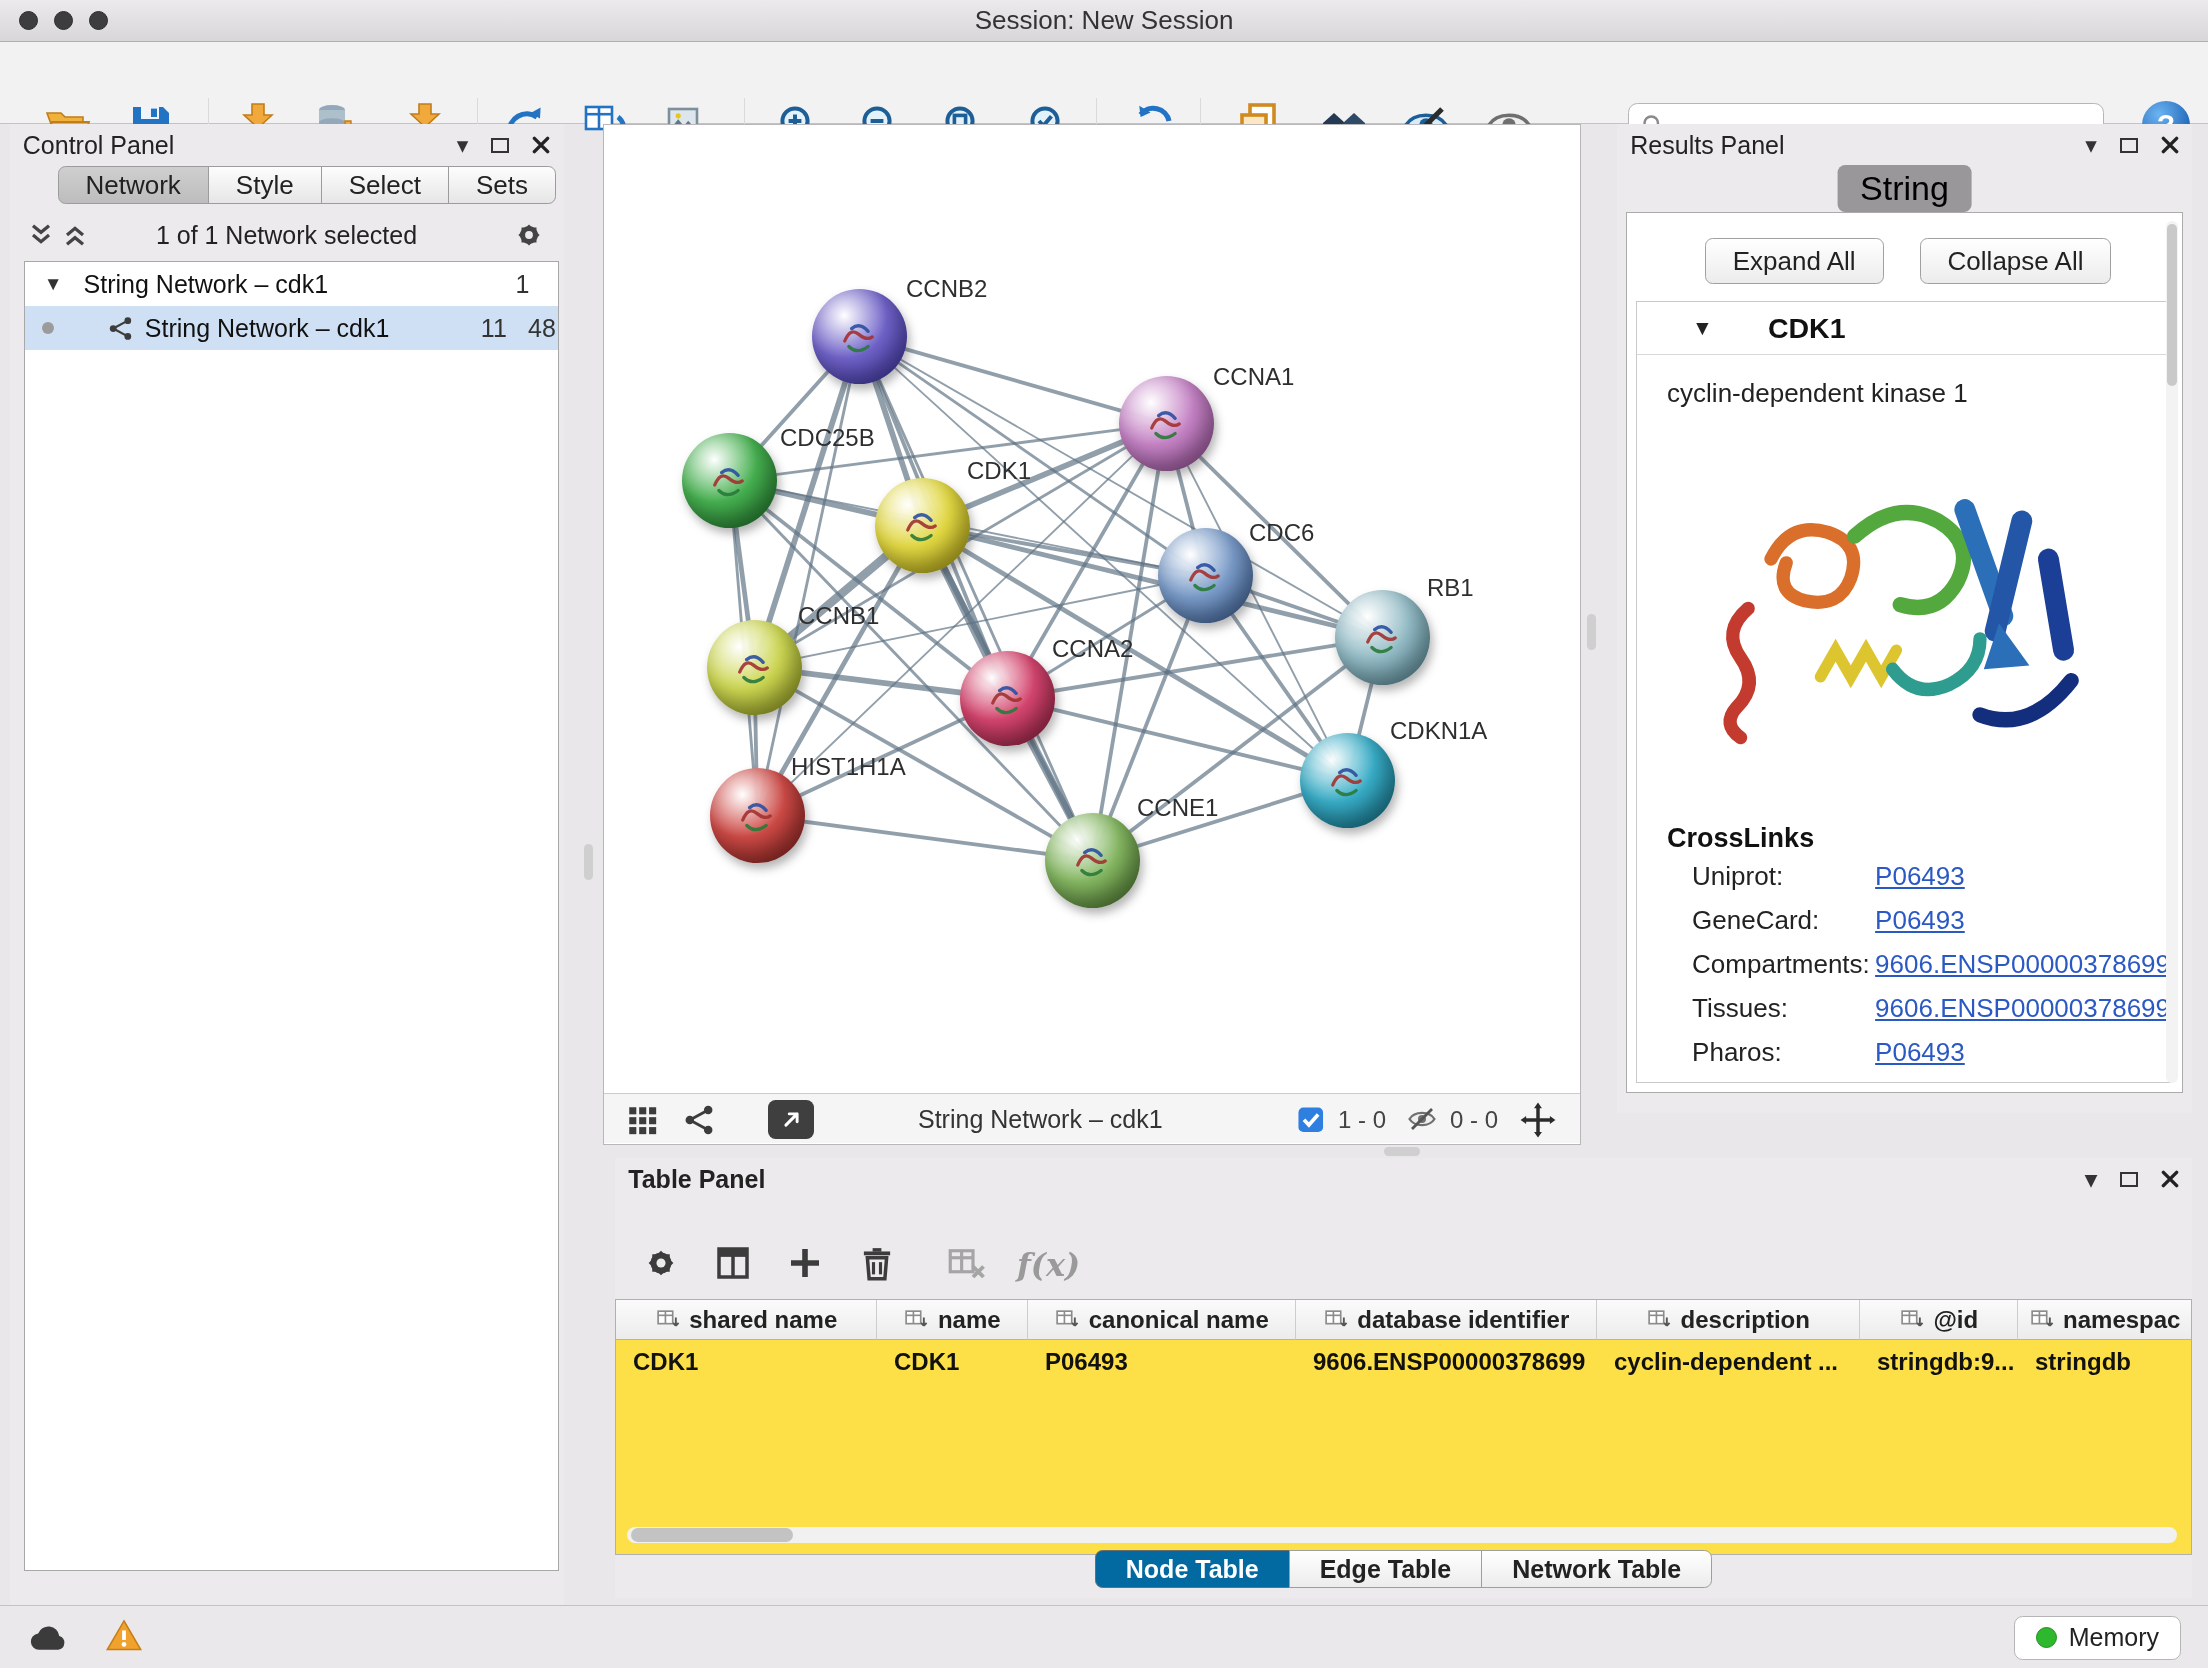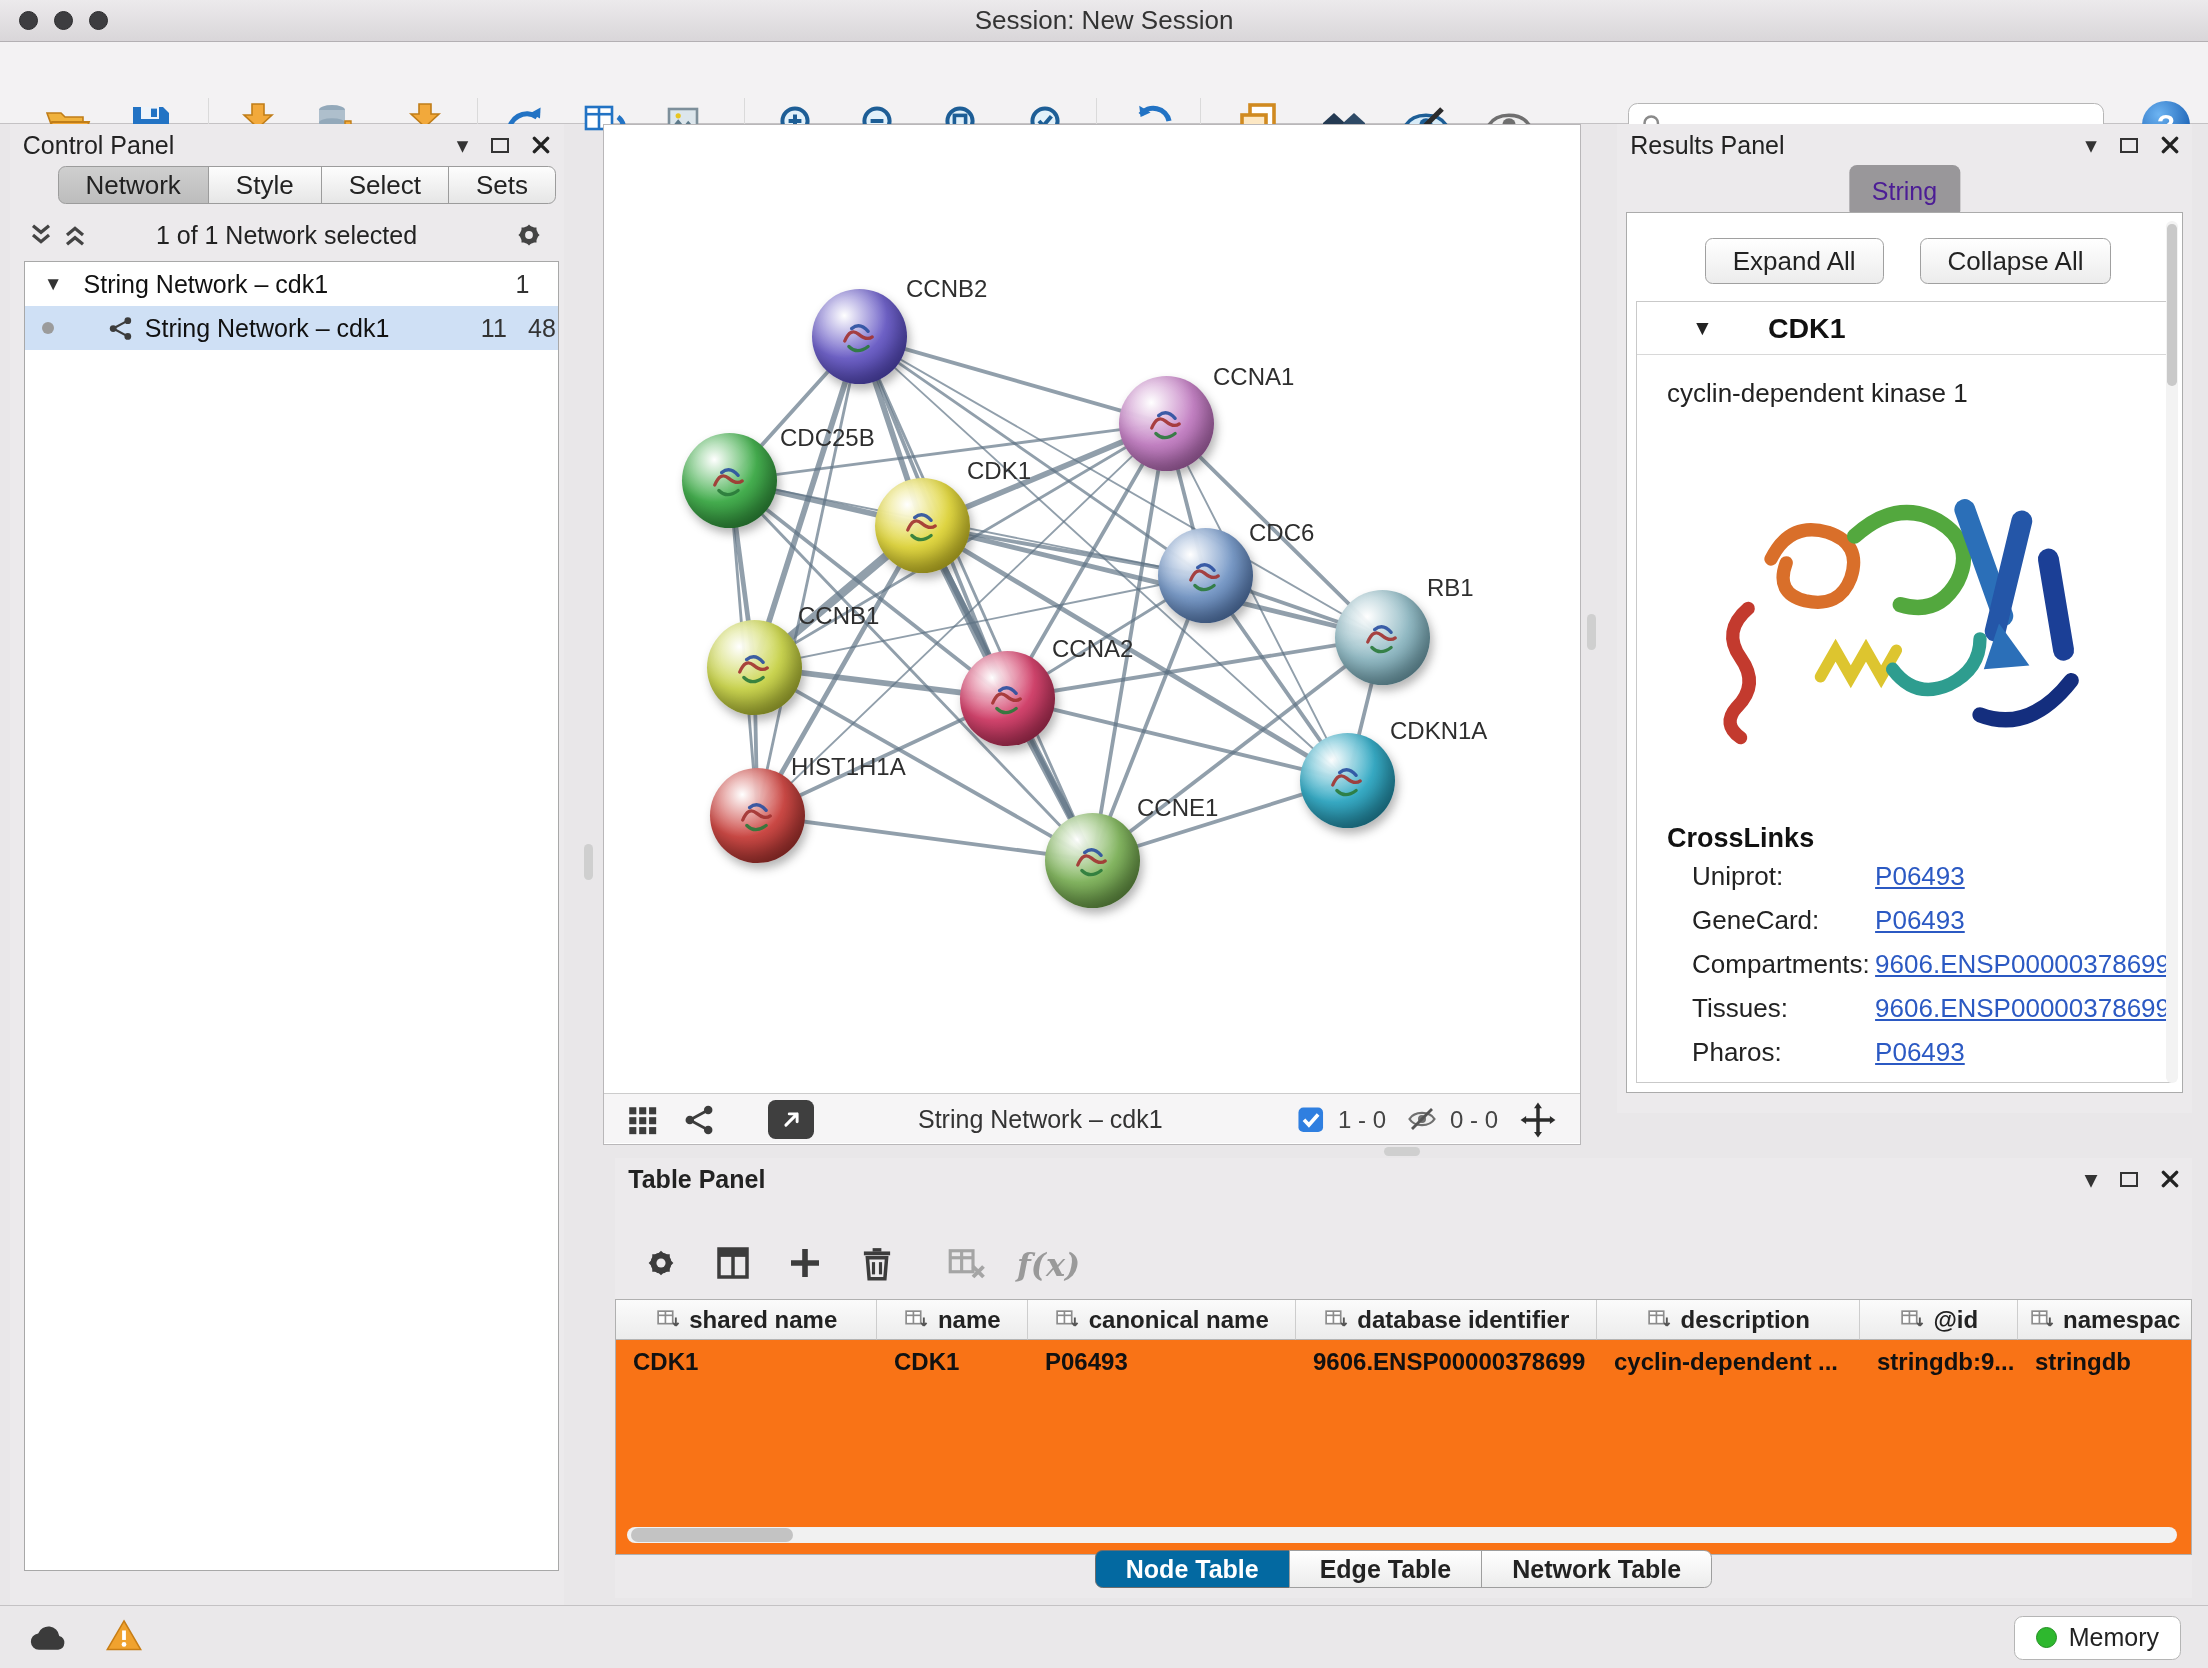--- a/index.html
+++ b/index.html
@@ -78,21 +78,21 @@
   .nt-export svg { width:27px; height:27px; }
   .nt-title { position:absolute; left:314px; top:11.4px; font-size:25px; color:#333; }
   .nt-check { position:absolute; left:692px; top:10.5px; width:29.5px; height:29.5px; }
   .nt-cnt { position:absolute; top:12.4px; font-size:24px; color:#444; }
   .nt-eye { position:absolute; left:801px; top:9.5px; width:34px; height:30px; }
   .nt-pan { position:absolute; left:915px; top:6.7px; width:38px; height:38px; }
 
   
   .results-panel { position:absolute; left:1617px; top:124px; width:575px; height:989px; background:#eceaec; }
   .string-chip { position:absolute; left:50%; transform:translateX(-50%); top:41px;
-    background:#99979a; color:#4c1d95; font-size:25px; padding:12px 23px; border-radius:7.6px; }
+    background:#99979a; color:#000000; font-size:34px; padding:4px 23px; border-radius:7.6px; }
   .rp-card { position:absolute; left:8.6px; top:88px; width:557px; height:881px; background:#fff; border:1px solid #ababab; }
   .rp-btnrow { display:flex; justify-content:center; gap:36px; margin-top:25px;margin-left:8px; }
   .rp-btn { padding:6.7px 27px; font-size:26px; color:#222; border:1px solid #a0a0a0; border-radius:7.6px;
     background:linear-gradient(#fff,#ececec); }
   .rp-section { position:absolute; left:9.5px; top:88px; width:536px; height:782px; border:1px solid #c9c9c9; background:#fff; }
   .rp-sec-head { display:flex; align-items:center; height:53px; border-bottom:1px solid #d8d8d8; }
   .rp-sec-arrow { margin-left:55px; font-size:21px; color:#222; }
   .rp-sec-title { margin-left:55px; font-size:28.5px; font-weight:bold; color:#111; }
   .rp-desc { margin:23px 0 0 30px; font-size:26px; color:#222; }
   .protein-img { display:block; margin:17px auto 0 auto; width:418px; height:380px; }
@@ -101,21 +101,21 @@
   .cl-label { width:183px; flex:none; }
   .cl-link { color:#2b59c3; text-decoration:underline; }
   .rp-scroll { position:absolute; right:3.8px; top:7.6px; width:11.4px; height:862px; background:#f3f3f3; border-radius:5.7px; }
   .rp-thumb { position:absolute; left:1px; top:3.8px; width:9.5px; height:162px; background:#c9c9c9; border-radius:4.8px; }
 
   
   .table-panel { position:absolute; left:615px; top:1158px; width:1577px; height:440px; background:#eceaec;font-weight:bold; }
   .tp-toolbar { position:absolute; left:0; top:46px; height:80px; display:flex; align-items:flex-end; padding-left:25px; gap:30px; }
   .tp-toolbar svg { width:42px; height:42px; }
   .fx-label { font-size:32px; font-style:italic; font-family:"DejaVu Serif", serif; color:#9a9a9a; }
-  .tp-table { position:absolute; left:0; top:141px; width:1577px; height:256px; background:#f97316; border:1px solid #b0b0b0; }
+  .tp-table { position:absolute; left:0; top:141px; width:1577px; height:256px; background:#fde047; border:1px solid #b0b0b0; }
   .tp-hrow { display:flex; }
   .tp-hcell { height:40px; display:flex; align-items:center; justify-content:center; gap:9.5px;
     background:linear-gradient(#fbfbfb,#ececec); border-right:1px solid #cdcdcd; border-bottom:1px solid #b4b4b4;
     font-size:24px; color:#222; overflow:hidden; }
   .tp-hcell svg { width:25px; height:25px; flex:none; }
   .tp-drow { display:flex; }
   .tp-cell { height:44px; display:flex; align-items:center; padding-left:17px; font-size:24px; color:#111; overflow:hidden; white-space:nowrap; }
   .tp-hscroll { position:absolute; left:11.4px; bottom:11.4px; width:1550px; height:16px; background:#f1f1f1; border-radius:8.6px; }
   .tp-hthumb { position:absolute; left:3.8px; top:1px; width:162px; height:14.3px; background:#c3c3c3; border-radius:7.6px; }
   .tp-tabs { position:absolute; left:0; top:392px; width:1577px; display:flex; justify-content:center; }

